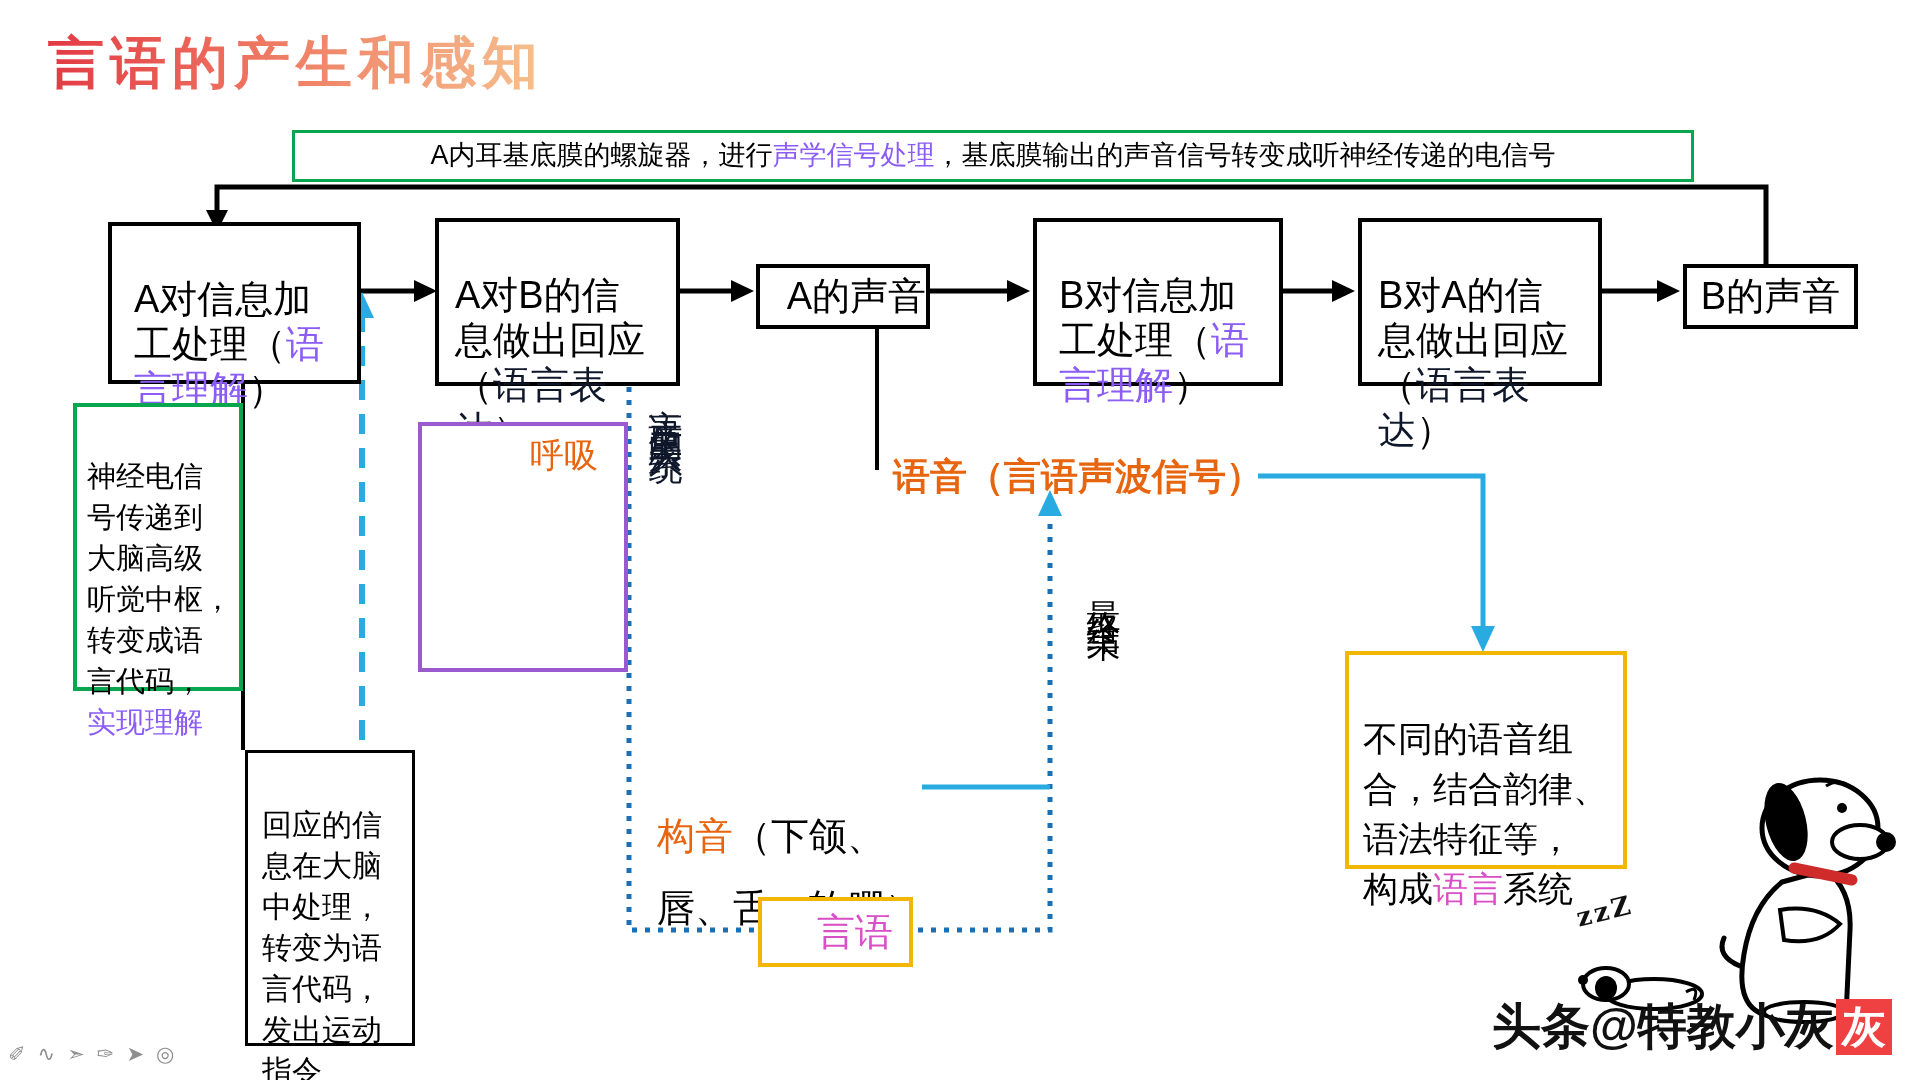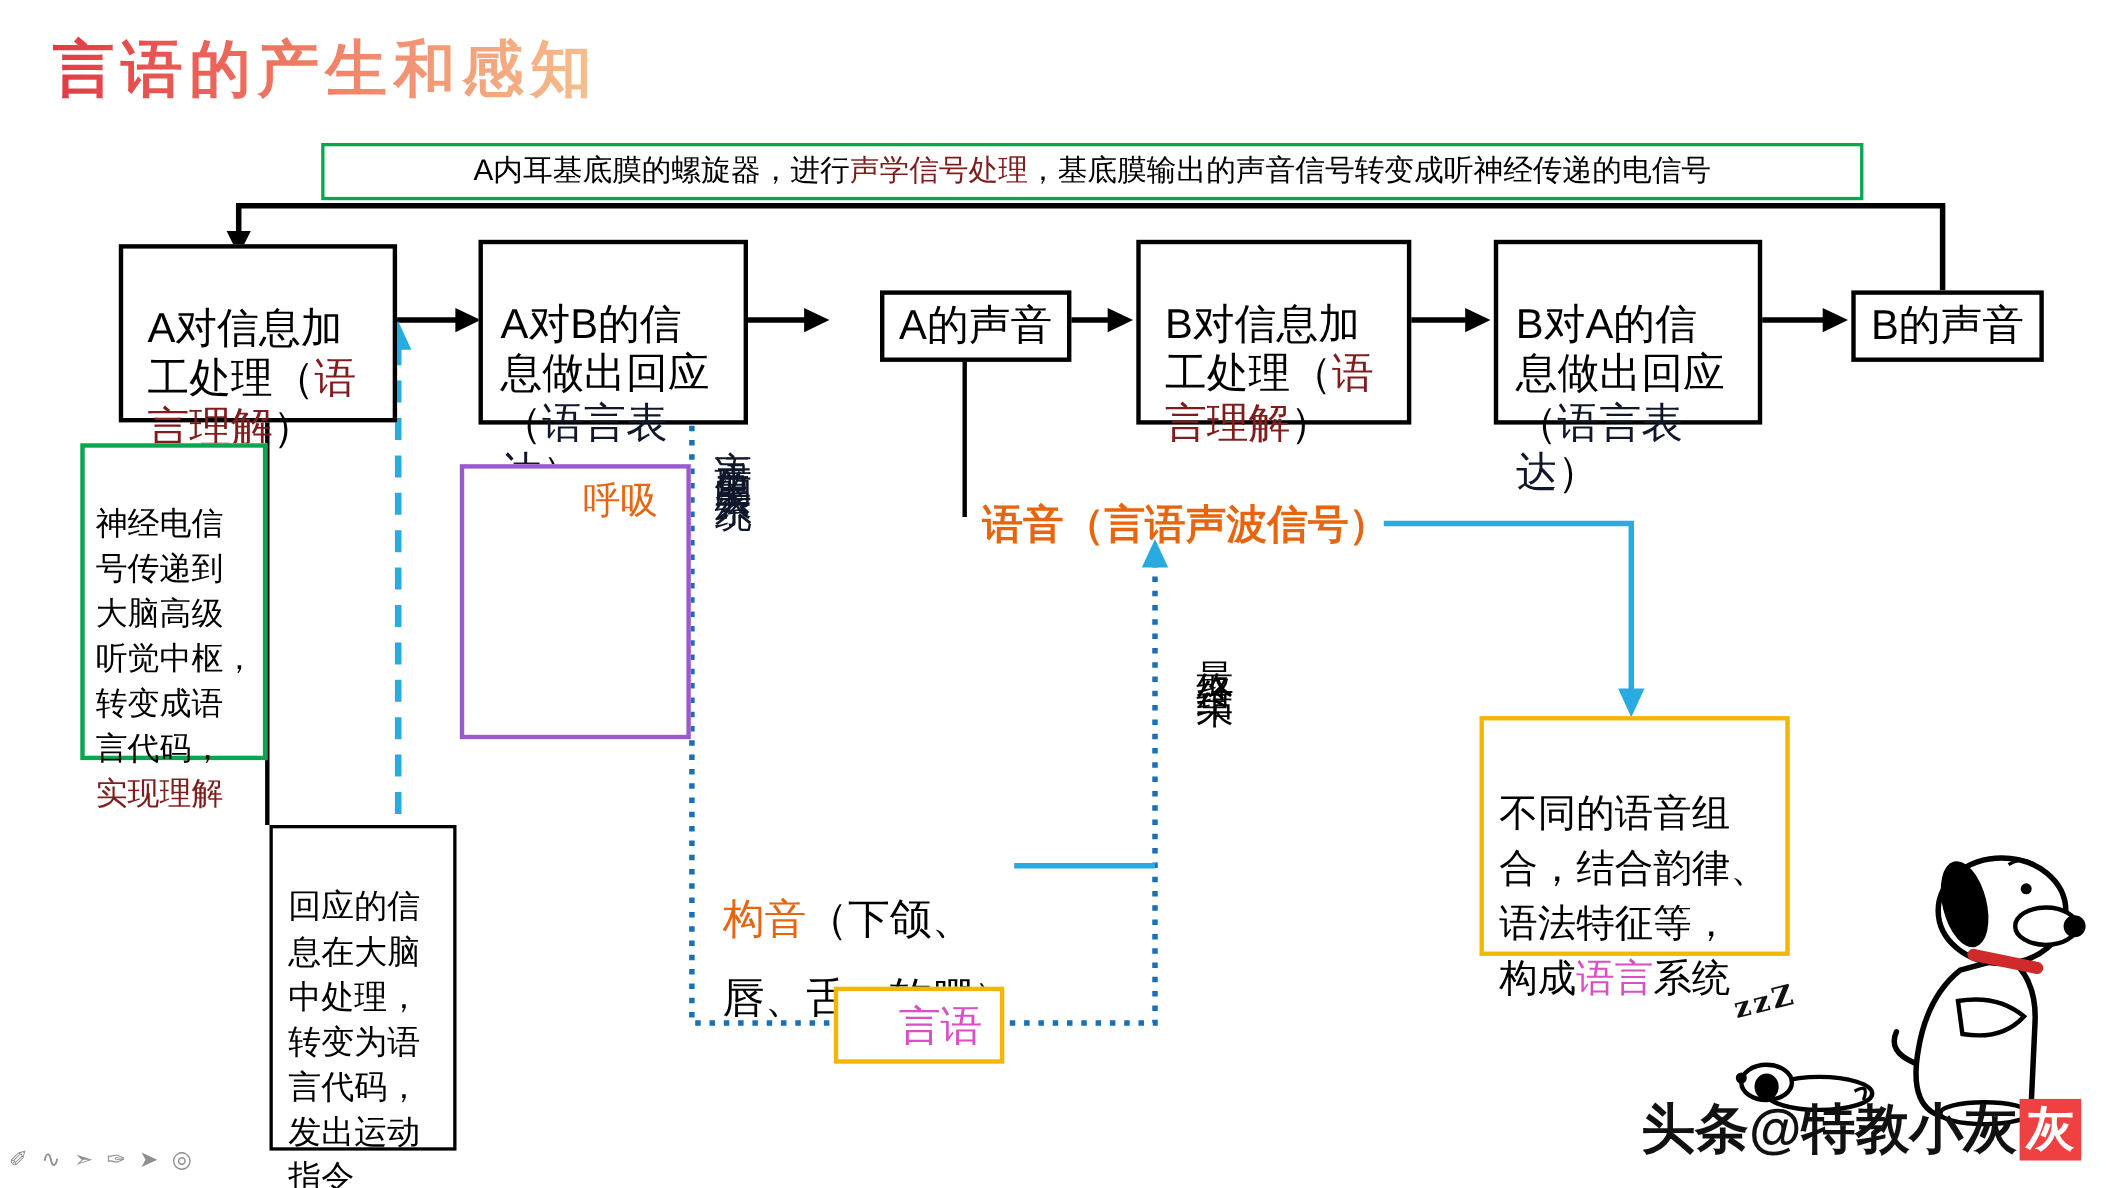--- a/index.html
+++ b/index.html
@@ -20,21 +20,21 @@
   
   .fbox{
     background:#fff;border:4px solid #000;color:#000;z-index:2;
     font-size:38px;line-height:45px;white-space:pre-line;
   }
   .fbox.pad{padding:6px 6px 0 22px;}
   .center{display:flex;align-items:center;justify-content:center;}
   .green-border{border:4px solid #07a64f;}
   .purple-border{border:4px solid #9b59d0;}
   .gold-border{border:4px solid #f2b705;}
-  .txt-green{color:#7f1d1d;}
+  .txt-green{color:#8b5cf6;}
   .txt-purple{color:#0f172a;}
   .txt-orange{color:#e8650f;}
   .txt-magenta{color:#d84fc6;}
   .banner{
     left:292px;top:130px;width:1396px;height:46px;background:#fff;
     border:3px solid #07a64f;z-index:2;font-size:27px;line-height:44px;
     text-align:center;color:#000;
   }
   .note{
     background:#fff;z-index:2;color:#000;white-space:pre-line;
@@ -120,21 +120,21 @@
 工处理（</span><span class="txt-green">语
 言理解</span><span>）</span>
 </div>
 
 <div class="abs fbox pad" style="left:435px;top:218px;width:215px;height:154px;padding-left:16px;">
   <span>A对B的信
 息做出回应
 （</span><span class="txt-purple">语言表达</span><span>）</span>
 </div>
 
-<div class="abs fbox center" style="left:800px;top:264px;width:166px;height:57px;">
+<div class="abs fbox center" style="left:756px;top:264px;width:166px;height:57px;justify-content:flex-end;">
   <span>A的声音</span>
 </div>
 
 <div class="abs fbox pad" style="left:1033px;top:218px;width:214px;height:154px;">
   <span>B对信息加
 工处理（</span><span class="txt-green">语
 言理解</span><span>）</span>
 </div>
 
 <div class="abs fbox pad" style="left:1358px;top:218px;width:214px;height:154px;padding-left:16px;">

